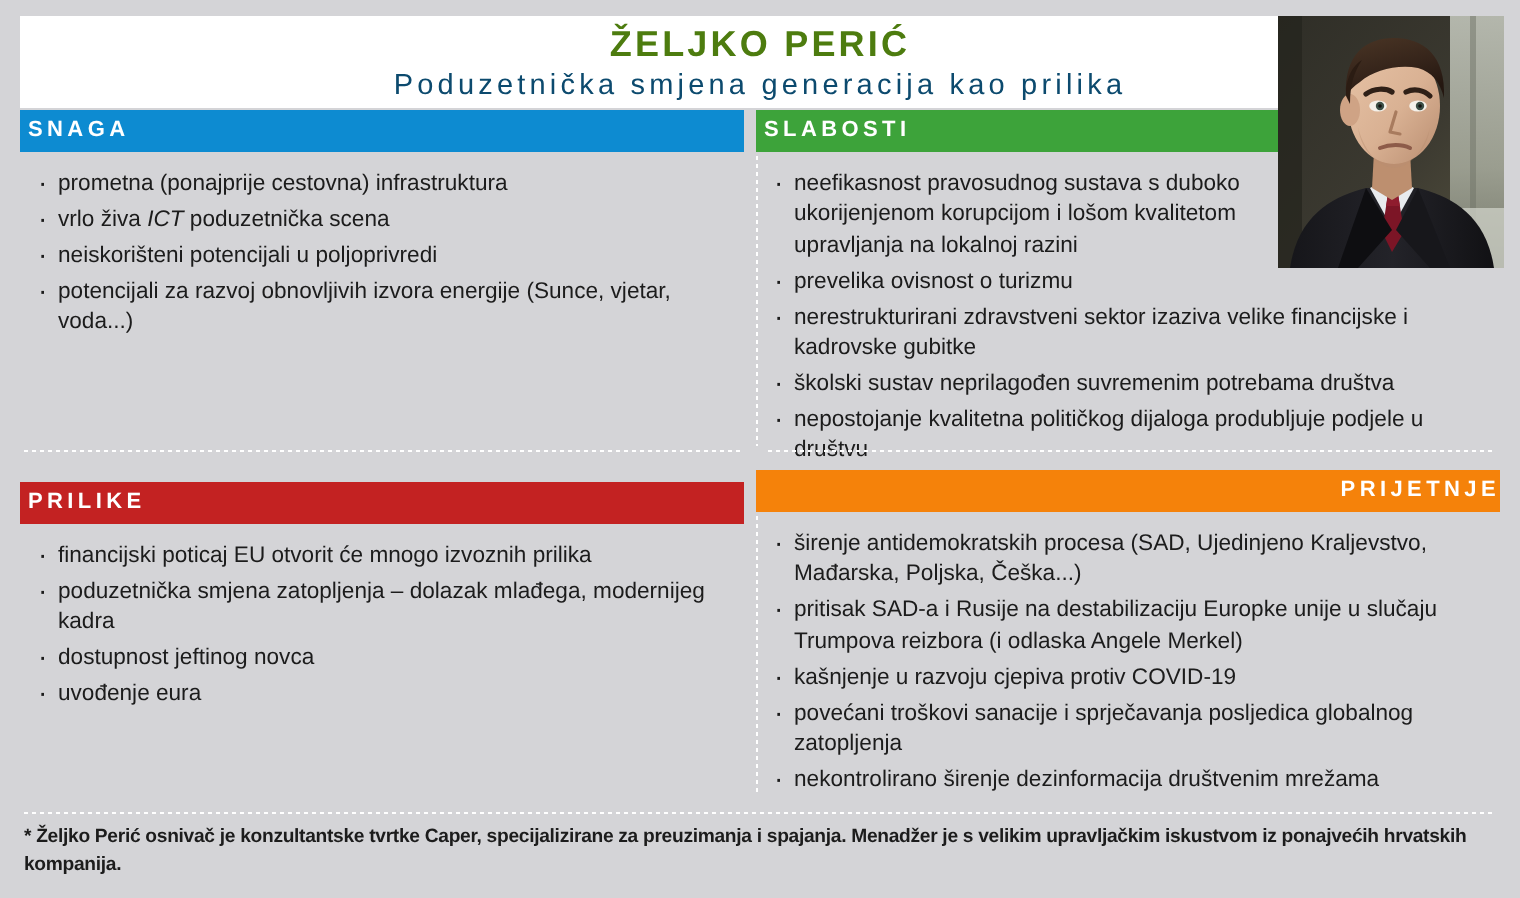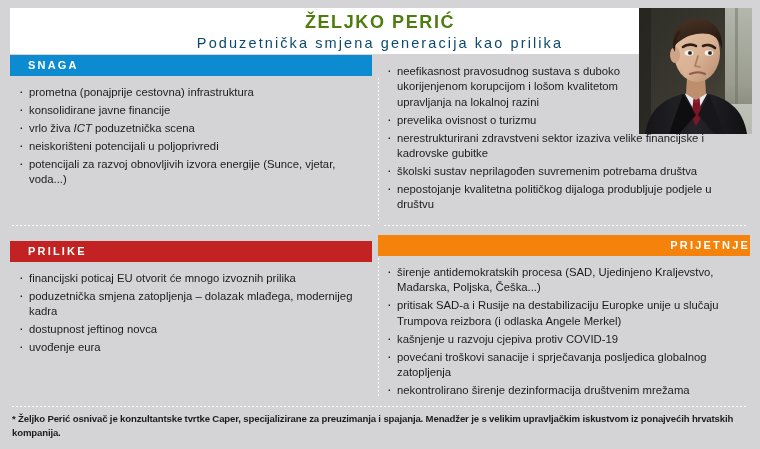--- a/index.html
+++ b/index.html
@@ -63,21 +63,21 @@
     box-sizing: border-box;
   }
   .quad.tl { left: 0;     top: 0;     width: 362px; height: 165px; }
   .quad.tr { left: 368px; top: 0;     width: 372px; height: 165px; }
   .quad.bl { left: 0;     top: 186px; width: 362px; height: 168px; }
   .quad.br { left: 368px; top: 180px; width: 372px; height: 168px; }
 
   .quad-header {
     height: 21px;
     line-height: 21px;
-    padding-left: 18px;
+    padding-left: 4px;
     color: #ffffff;
     font-size: 11px;
     font-weight: bold;
     letter-spacing: 2.2px;
     box-sizing: border-box;
     font-family: "Liberation Sans", sans-serif;
   }
   .hdr-strengths    { background: #0d8bd1; }
   .hdr-weaknesses   { background: #3da33a; }
   .hdr-opportunities{ background: #c32222; }
@@ -200,29 +200,29 @@
     <div class="person-subtitle">Poduzetnička smjena generacija kao prilika</div>
   </div>
 
   <div class="grid">
 
     <div class="quad tl">
       <div class="quad-header hdr-strengths">SNAGA</div>
       <div class="quad-body">
         <ul class="bullets">
           <li>prometna (ponajprije cestovna) infrastruktura</li>
-          <li>konsolidirane javne financije</li>
           <li><span>vrlo živa </span><i>ICT</i><span> poduzetnička scena</span></li>
           <li>neiskorišteni potencijali u poljoprivredi</li>
           <li>potencijali za razvoj obnovljivih izvora energije (Sunce, vjetar, voda...)</li>
         </ul>
       </div>
     </div>
 
     <div class="quad tr">
+      <div class="quad-header hdr-weaknesses">SLABOSTI</div>
       <div class="quad-body">
         <ul class="bullets">
           <li class="wrap-photo">neefikasnost pravosudnog sustava s duboko ukorijenjenom korupcijom i lošom kvalitetom upravljanja na lokalnoj razini</li>
           <li class="wrap-photo">prevelika ovisnost o turizmu</li>
           <li>nerestrukturirani zdravstveni sektor izaziva velike financijske i kadrovske gubitke</li>
           <li>školski sustav neprilagođen suvremenim potrebama društva</li>
           <li>nepostojanje kvalitetna političkog dijaloga produbljuje podjele u društvu</li>
         </ul>
       </div>
     </div>

